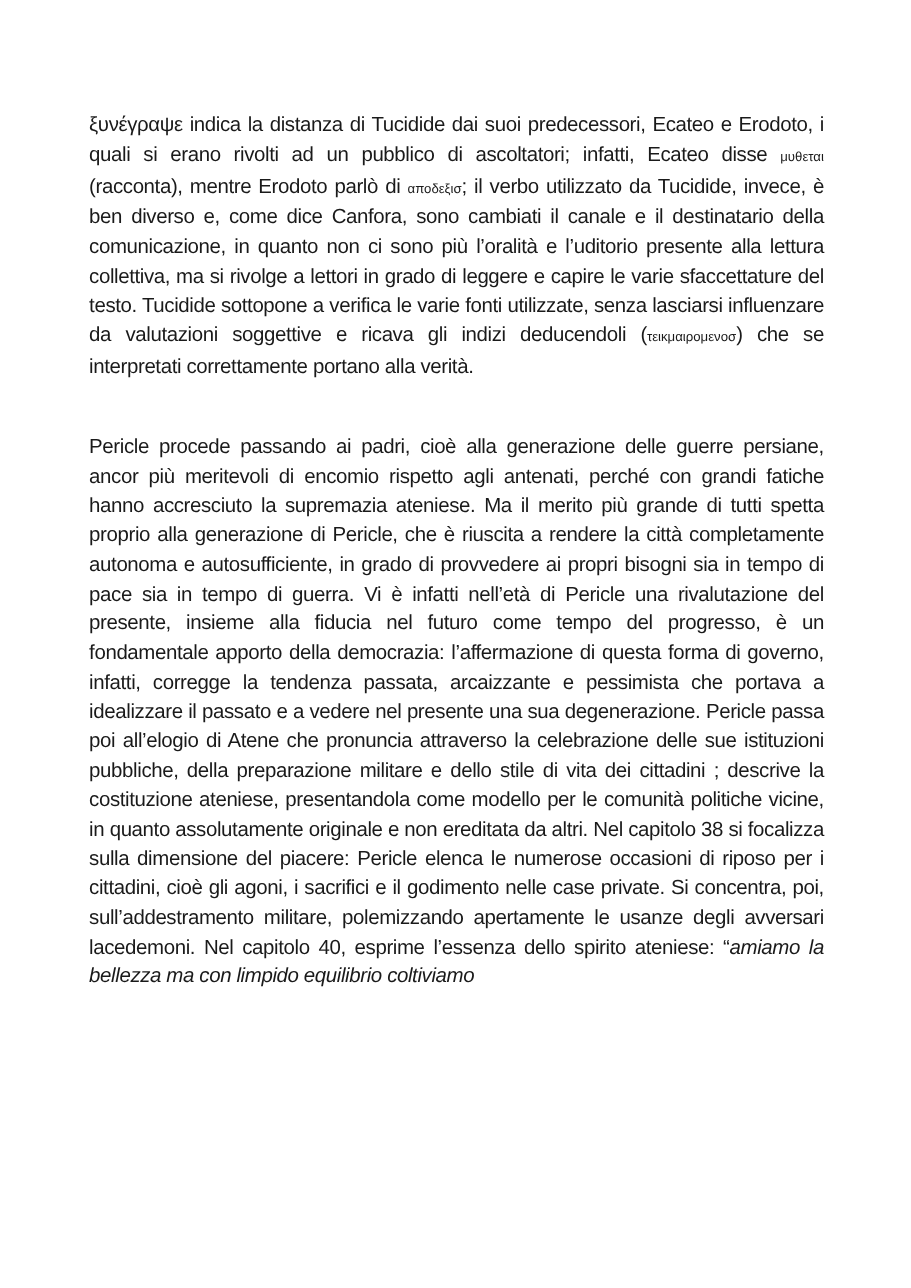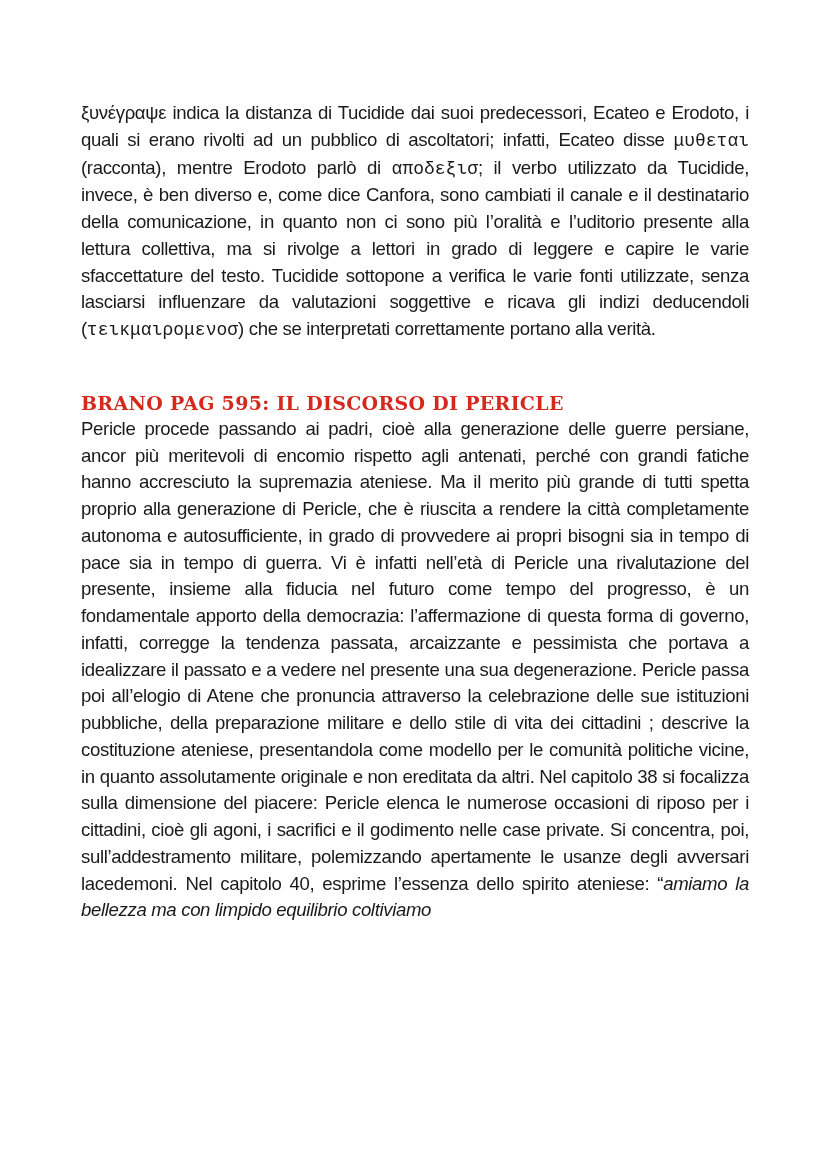--- a/index.html
+++ b/index.html
@@ -22,22 +22,22 @@
     font-family: "Liberation Sans", "DejaVu Sans", sans-serif;
     font-size: 18.6px;
     line-height: 26.75px;
     letter-spacing: -0.35px;
   }
   .para {
     margin: 0;
     text-align: justify;
   }
   .greek {
-    font-family: Liberation Mono, monospace;
-    font-size: 18px;
+    font-family: Liberation Sans, sans-serif;
+    font-size: 12px;
     letter-spacing: 0;
   }
   .spacer {
     height: 46px;
   }
   .heading {
     margin: 0;
     color: #d42a1e;
     font-family: "DejaVu Serif", "Liberation Serif", serif;
     font-weight: bold;
@@ -53,18 +53,17 @@
 </style>
 </head>
 <body>
 
 <div class="page">
 
   <p class="para"><span class="greek-inline">ξυνέγραψε</span><span> indica la distanza di Tucidide dai suoi predecessori, Ecateo e Erodoto, i quali si erano rivolti ad un pubblico di ascoltatori; infatti, Ecateo disse </span><span class="greek">μυθεται</span><span> (racconta), mentre Erodoto parlò di </span><span class="greek">αποδεξισ</span><span>; il verbo utilizzato da Tucidide, invece, è ben diverso e, come dice Canfora, sono cambiati il canale e il destinatario della comunicazione, in quanto non ci sono più l’oralità e l’uditorio presente alla lettura collettiva, ma si rivolge a lettori in grado di leggere e capire le varie sfaccettature del testo. Tucidide sottopone a verifica le varie fonti utilizzate, senza lasciarsi influenzare da valutazioni soggettive e ricava gli indizi deducendoli (</span><span class="greek">τεικμαιρομενοσ</span><span>) che se interpretati correttamente portano alla verità.</span></p>
 
   <div class="spacer"></div>
 
-  <h2 class="heading">Brano pag 595: il discorso di Pericle</h2>
 
 
   <p class="para"><span>Pericle procede passando ai padri, cioè alla generazione delle guerre persiane, ancor più meritevoli di encomio rispetto agli antenati, perché con grandi fatiche hanno accresciuto la supremazia ateniese. Ma il merito più grande di tutti spetta proprio alla generazione di Pericle, che è riuscita a rendere la città completamente autonoma e autosufficiente, in grado di provvedere ai propri bisogni sia in tempo di pace sia in tempo di guerra. Vi è infatti nell’età di Pericle una rivalutazione del presente, insieme alla fiducia nel futuro come tempo del progresso, è un fondamentale apporto della democrazia: l’affermazione di questa forma di governo, infatti, corregge la tendenza passata, arcaizzante e pessimista che portava a idealizzare il passato e a vedere nel presente una sua degenerazione. Pericle passa poi all’elogio di Atene che pronuncia attraverso la celebrazione delle sue istituzioni pubbliche, della preparazione militare e dello stile di vita dei cittadini ; descrive la costituzione ateniese, presentandola come modello per le comunità politiche vicine, in quanto assolutamente originale e non ereditata da altri. Nel capitolo 38 si focalizza sulla dimensione del piacere: Pericle elenca le numerose occasioni di riposo per i cittadini, cioè gli agoni, i sacrifici e il godimento nelle case private. Si concentra, poi, sull’addestramento militare, polemizzando apertamente le usanze degli avversari lacedemoni.  Nel capitolo 40, esprime l’essenza dello spirito ateniese: </span><span>“</span><span class="quote">amiamo la bellezza ma con limpido equilibrio coltiviamo</span></p>
 
 </div>
 
 </body></html>

